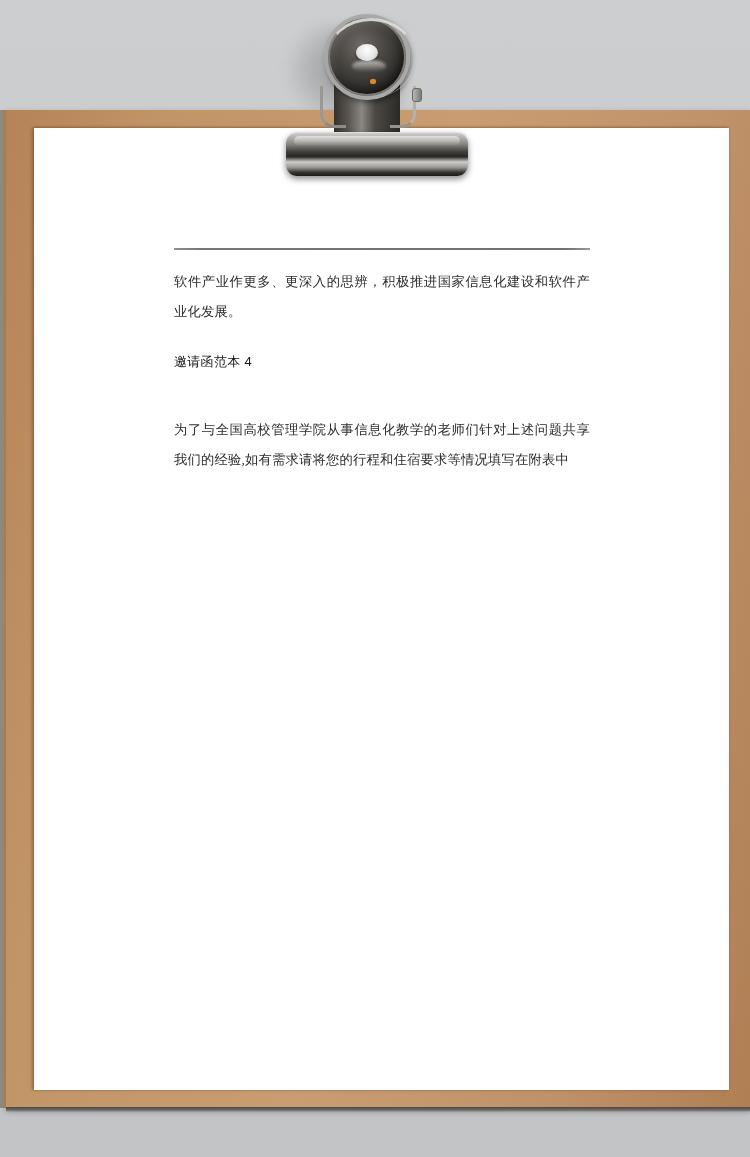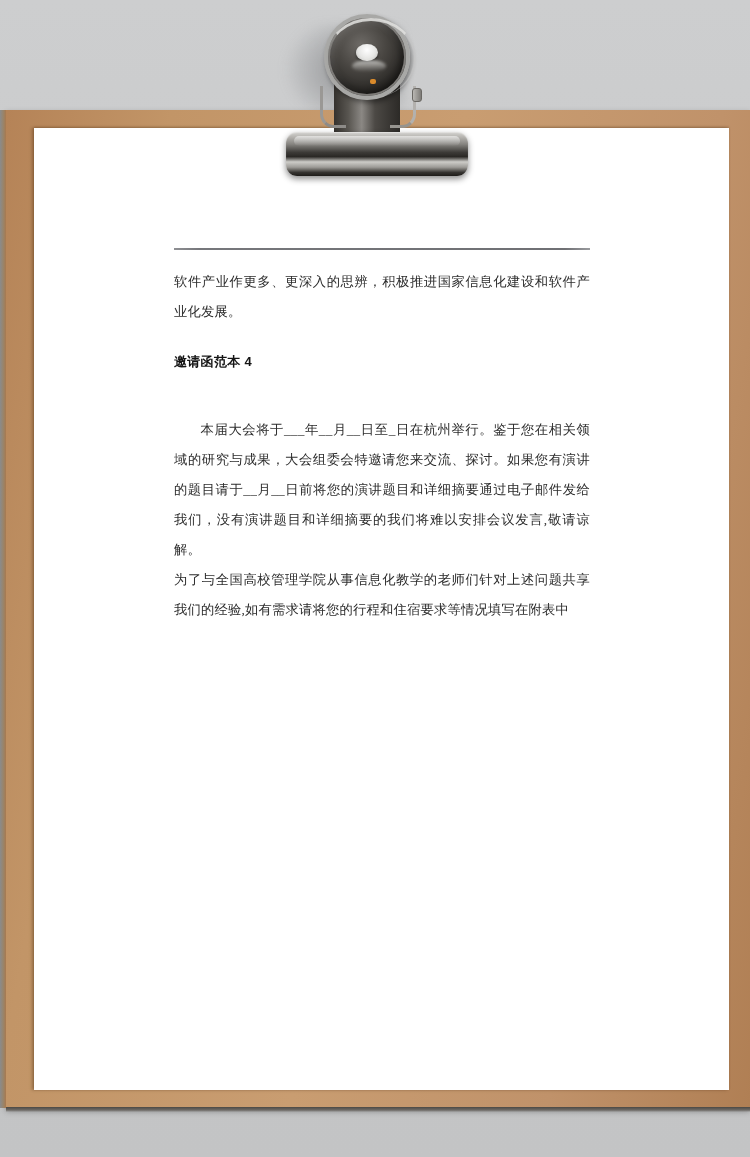--- a/index.html
+++ b/index.html
@@ -208,21 +208,21 @@
     text-align:justify;
     text-justify:inter-ideograph;
     letter-spacing:.2px;
   }
 
   p.indent { text-indent:2em; }
 
   h2.section-heading {
     font-family:"Liberation Sans", sans-serif;
     font-size:13px;
-    font-weight:bold;
+    font-weight:normal;
     color:#141414;
     margin-top:26px;
     margin-bottom:22px;
     letter-spacing:.3px;
   }
   .gap-md { height:22px; }
 </style>
 </head>
 <body>
 
@@ -239,21 +239,20 @@
 
       <div class="hrule"></div>
 
       <p class="body-text">软件产业作更多、更深入的思辨，积极推进国家信息化建设和软件产业化发展。</p>
 
       <h2 class="section-heading">邀请函范本 4</h2>
 
 
       <div class="gap-md"></div>
 
-      <p class="body-text indent">本届大会将于___年__月__日至_日在杭州举行。鉴于您在相关领域的研究与成果，大会组委会特邀请您来交流、探讨。如果您有演讲的题目请于__月__日前将您的演讲题目和详细摘要通过电子邮件发给我们，没有演讲题目和详细摘要的我们将难以安排会议发言,敬请谅解。</p>
 
 
       <p class="body-text">为了与全国高校管理学院从事信息化教学的老师们针对上述问题共享我们的经验,如有需求请将您的行程和住宿要求等情况填写在附表中</p>
 
     </div>
   </div>
 </div>
 
 <div class="clip">
   <div class="clip-neck"></div>

